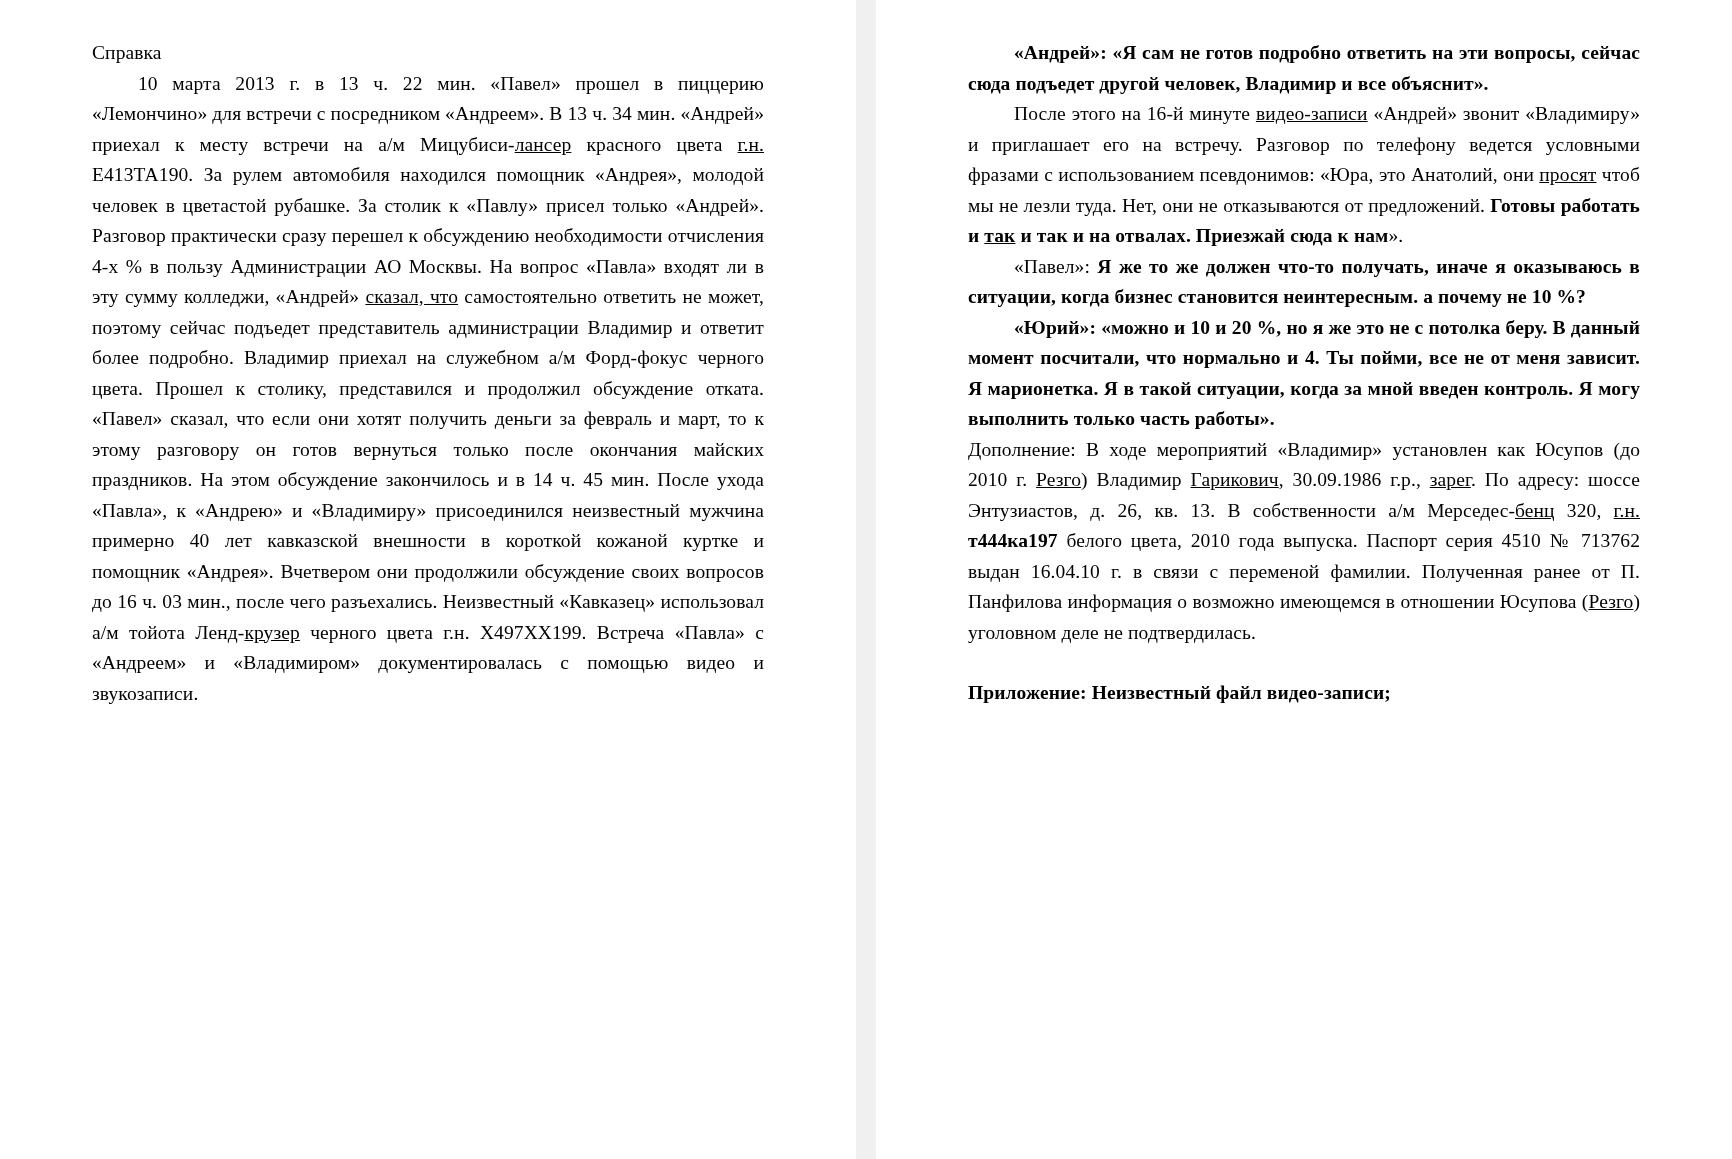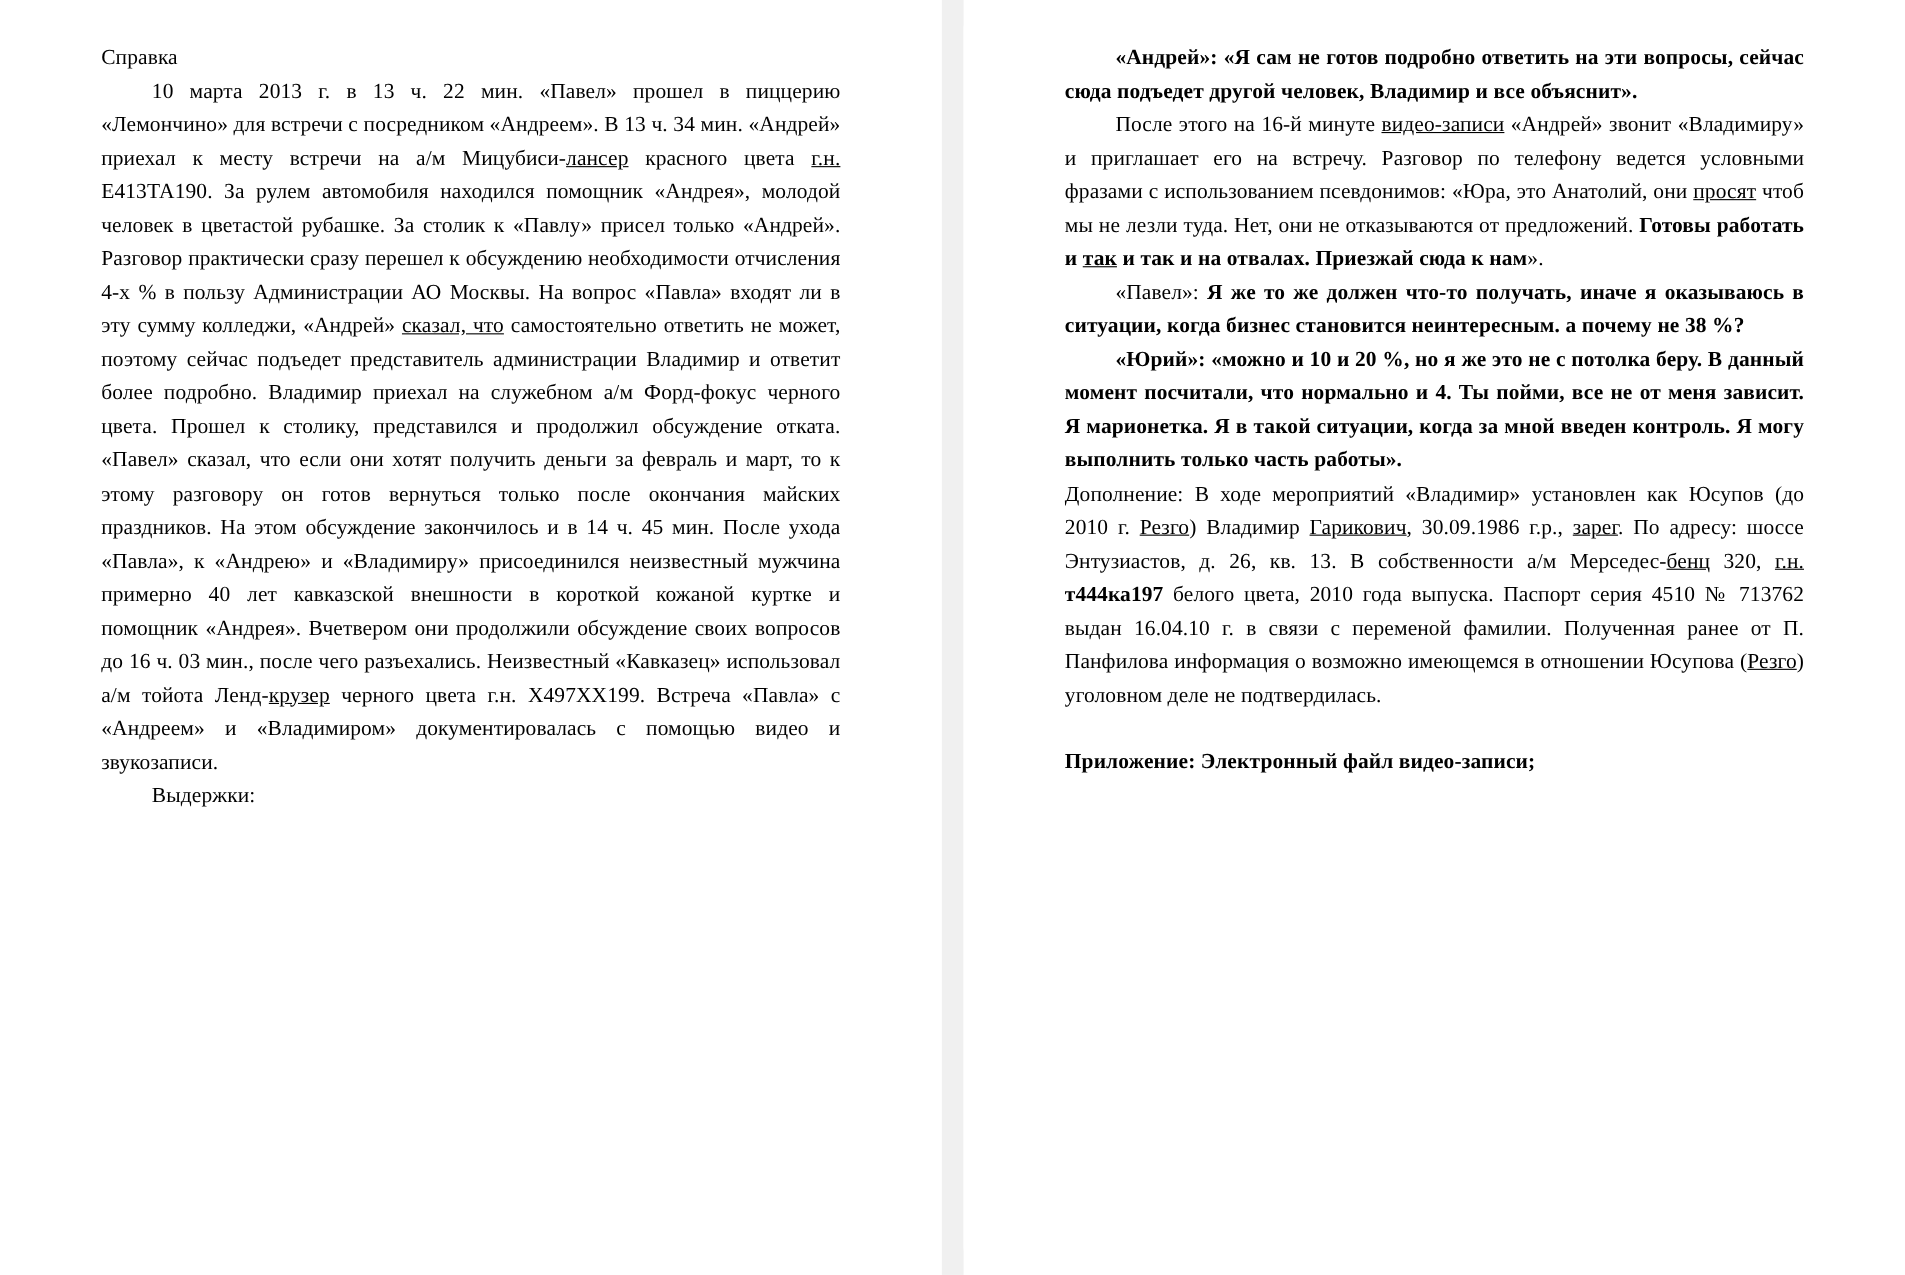--- a/index.html
+++ b/index.html
@@ -68,31 +68,30 @@
 </style>
 </head>
 <body>
 
 <div class="page">
 
   <div class="column col-left">
     <p>Справка</p>
     <div id="left-body">
         <p class="indent"><span>10 марта 2013 г. в 13 ч. 22 мин. «Павел» прошел в пиццерию «Лемончино» для встречи с посредником «Андреем». В 13 ч. 34 мин. «Андрей» приехал к месту встречи на а/м Мицубиси-</span><span class="u">лансер</span><span> красного цвета </span><span class="u">г.н.</span><span> Е413ТА190. За рулем автомобиля находился помощник «Андрея», молодой человек в цветастой рубашке. За столик к «Павлу» присел только «Андрей». Разговор практически сразу перешел к обсуждению необходимости отчисления 4-х % в пользу Администрации АО Москвы. На вопрос «Павла» входят ли в эту сумму колледжи, «Андрей» </span><span class="u">сказал, что</span><span> самостоятельно ответить не может, поэтому сейчас подъедет представитель администрации Владимир и ответит более подробно. Владимир приехал на служебном а/м Форд-фокус черного цвета. Прошел к столику, представился и продолжил обсуждение отката. «Павел» сказал, что если они хотят получить деньги за февраль и март, то к этому разговору он готов вернуться только после окончания майских праздников. На этом обсуждение закончилось и в 14 ч. 45 мин. После ухода «Павла», к «Андрею» и «Владимиру» присоединился неизвестный мужчина примерно 40 лет кавказской внешности в короткой кожаной куртке и помощник «Андрея». Вчетвером они продолжили обсуждение своих вопросов до 16 ч. 03 мин., после чего разъехались. Неизвестный «Кавказец» использовал а/м тойота Ленд-</span><span class="u">крузер</span><span> черного цвета г.н. Х497ХХ199. Встреча «Павла» с «Андреем» и «Владимиром» документировалась с помощью видео и звукозаписи.</span></p>
-        <p class="indent"><span>Выдержки:</span></p>
       </div>
   </div>
 
   <div class="gutter"></div>
 
   <div class="column col-right">
     <div id="right-body">
         <p class="indent bold"><span class="b">«Андрей»: «Я сам не готов подробно ответить на эти вопросы, сейчас сюда подъедет другой человек, Владимир и все объяснит».</span></p>
         <p class="indent"><span>После этого на 16-й минуте </span><span class="u">видео-записи</span><span> «Андрей» звонит «Владимиру» и приглашает его на встречу. Разговор по телефону ведется условными фразами с использованием псевдонимов: «Юра, это Анатолий, они </span><span class="u">просят</span><span> чтоб мы не лезли туда. Нет, они не отказываются от предложений. </span><span class="b">Готовы работать и </span><span class="b u">так</span><span class="b"> и так и на отвалах. Приезжай сюда к нам</span><span>».</span></p>
-        <p class="indent"><span>«Павел»: </span><span class="b">Я же то же должен что-то получать, иначе я оказываюсь в ситуации, когда бизнес становится неинтересным. а почему не 38 %?</span></p>
+        <p class="indent"><span>«Павел»: </span><span class="b">Я же то же должен что-то получать, иначе я оказываюсь в ситуации, когда бизнес становится неинтересным. а почему не 10 %?</span></p>
         <p class="indent"><span class="b">«Юрий»</span><span class="b">: </span><span class="b">«можно и 10 и 20 %, но я же это не с потолка беру. В данный момент посчитали, что нормально и 4. Ты пойми, все не от меня зависит. Я марионетка. Я в такой ситуации, когда за мной введен контроль. Я могу выполнить только часть работы».</span></p>
         <p><span>Дополнение: В ходе мероприятий «Владимир» установлен как Юсупов (до 2010 г. </span><span class="u">Резго</span><span>) Владимир </span><span class="u">Гарикович</span><span>, 30.09.1986 г.р., </span><span class="u">зарег</span><span>. По адресу: шоссе Энтузиастов, д. 26, кв. 13. В собственности а/м Мерседес-</span><span class="u">бенц</span><span> 320, </span><span class="u">г.н.</span><span> </span><span class="b">т444ка197</span><span> белого цвета, 2010 года выпуска. Паспорт серия 4510 № 713762 выдан 16.04.10 г. в связи с переменой фамилии. Полученная ранее от П. Панфилова информация о возможно имеющемся в отношении Юсупова (</span><span class="u">Резго</span><span>) уголовном деле не подтвердилась.</span></p>
         <div class="spacer"></div>
-        <p class="bold"><span class="b">Приложение: Электронный файл видео-записи;</span></p>
+        <p class="bold"><span class="b">Приложение: Неизвестный файл видео-записи;</span></p>
       </div>
   </div>
 
 </div>
 
 </body></html>

